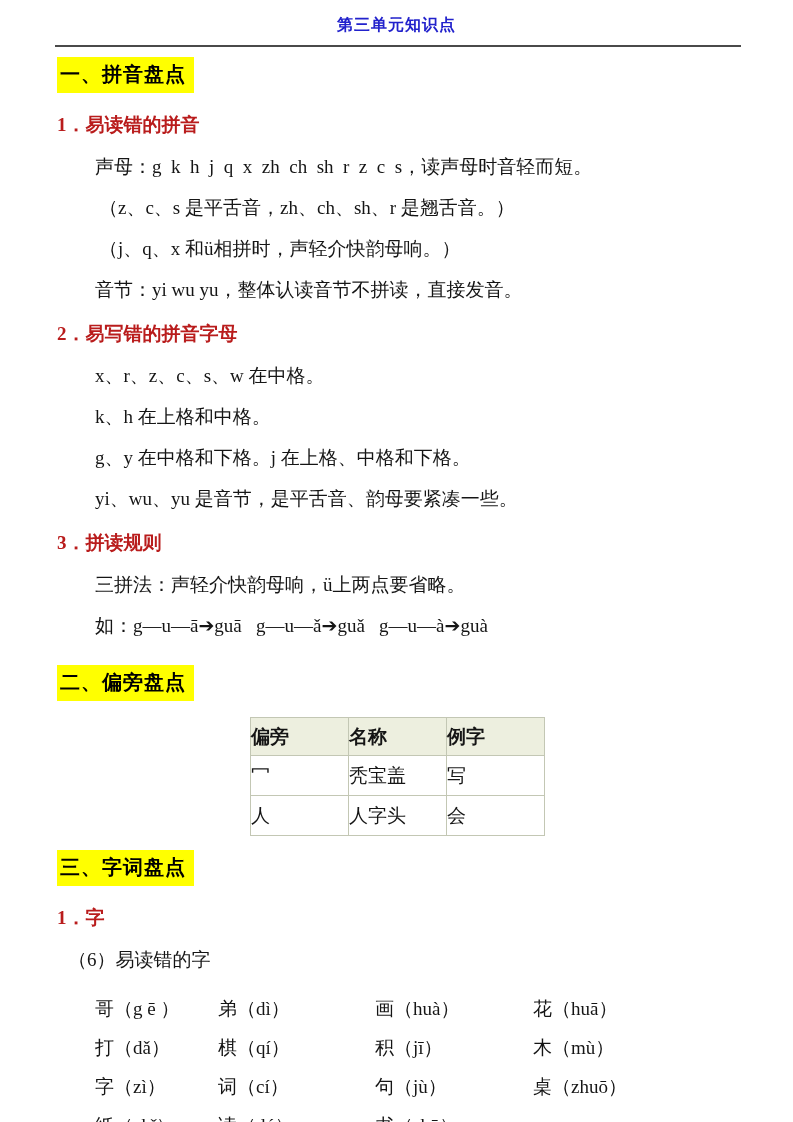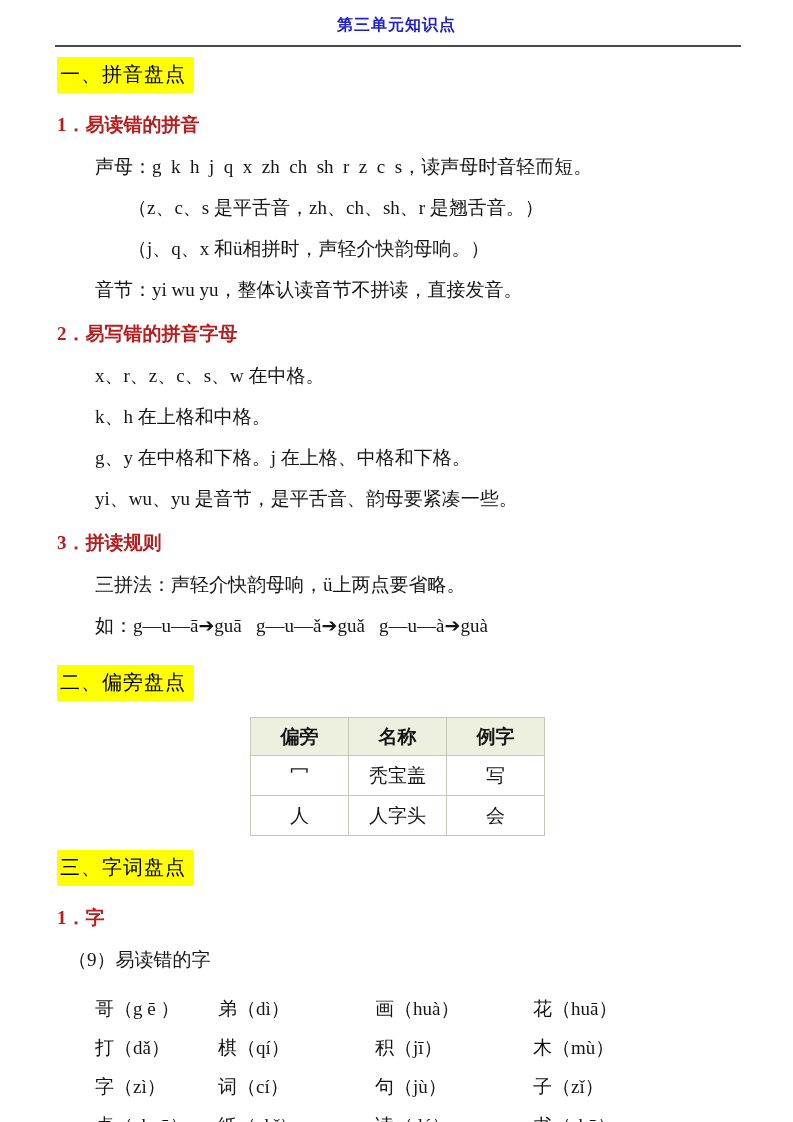--- a/index.html
+++ b/index.html
@@ -14,40 +14,40 @@
     margin:15px 17px 9px; text-align:center;
     font-size:16px; font-weight:bold; color:#2222cc;
     letter-spacing:1px;
   }
   .rule { border-top:2px solid #4a4a4a; margin:0 52px 0 55px; height:0; }
 
   .content { padding:0 40px 0 57px; }
 
   .h-yellow {
     display:inline-block; background:#ffff00; color:#000;
-    font-weight:normal; font-size:20px; letter-spacing:1px;
+    font-weight:bold; font-size:20px; letter-spacing:1px;
     padding:4px 8px 5px 3px; margin:10px 0 0 0;
   }
   .h-red {
     color:#b91c1c; font-size:19px; font-weight:bold;
     margin:19px 0 0 0;
   }
   p.body {
     margin:17px 0 17px 38px; font-size:19px;
     white-space:pre-wrap; line-height:24px;
   }
-  p.note { margin-left:71px; }
+  p.note { margin-left:42px; }
   p.item { margin-left:11px; }
 
   table.radical {
     border-collapse:collapse; margin:16px 0 4px 193px;
     font-size:19px; table-layout:fixed;
   }
   table.radical th, table.radical td {
-    border:1px solid #c3c7b4; text-align:center; padding:0;
+    border:1px solid #c3c7b4; text-align:left; padding:0;
   }
   table.radical th {
     background:#edefdf; font-weight:bold; height:37px; width:97px;
   }
   table.radical td { height:39px; background:#ffffff; }
 
   .chargrid {
     display:grid; grid-template-columns:123px 157px 158px auto;
     margin:6px 0 0 38px; font-size:19px;
   }
@@ -101,37 +101,36 @@
           <td>人</td>
           <td>人字头</td>
           <td>会</td>
         </tr>
       </tbody>
     </table>
 
     <div><span class="h-yellow">三、字词盘点</span></div>
 
     <p class="h-red">1．字</p>
-    <p class="body item">（9）易读错的字</p>
+    <p class="body item">（6）易读错的字</p>
 
     <div class="chargrid">
       <div class="cell">哥（g ē ）</div>
       <div class="cell">弟（dì）</div>
       <div class="cell">画（huà）</div>
       <div class="cell">花（huā）</div>
 
       <div class="cell">打（dǎ）</div>
       <div class="cell">棋（qí）</div>
       <div class="cell">积（jī）</div>
       <div class="cell">木（mù）</div>
 
       <div class="cell">字（zì）</div>
       <div class="cell">词（cí）</div>
       <div class="cell">句（jù）</div>
-      <div class="cell">子（zǐ）</div>
 
       <div class="cell">桌（zhuō）</div>
       <div class="cell">纸（zhǐ）</div>
       <div class="cell">读（dú）</div>
       <div class="cell">书（shū）</div>
 
     </div>
 
   </div>
 </div>

